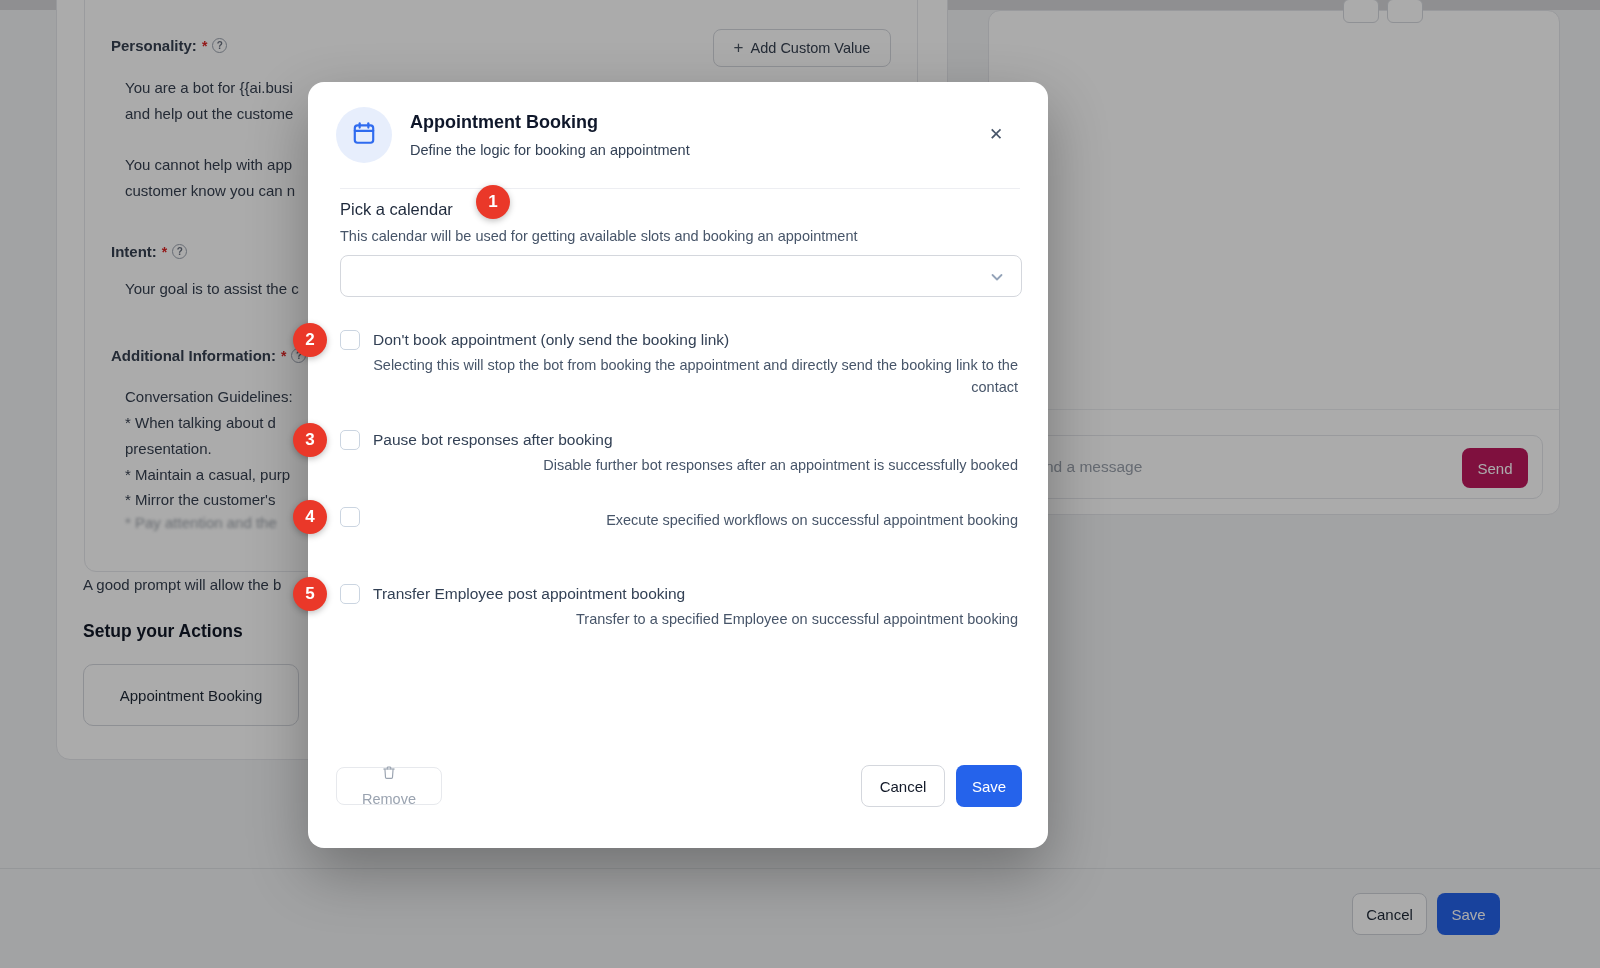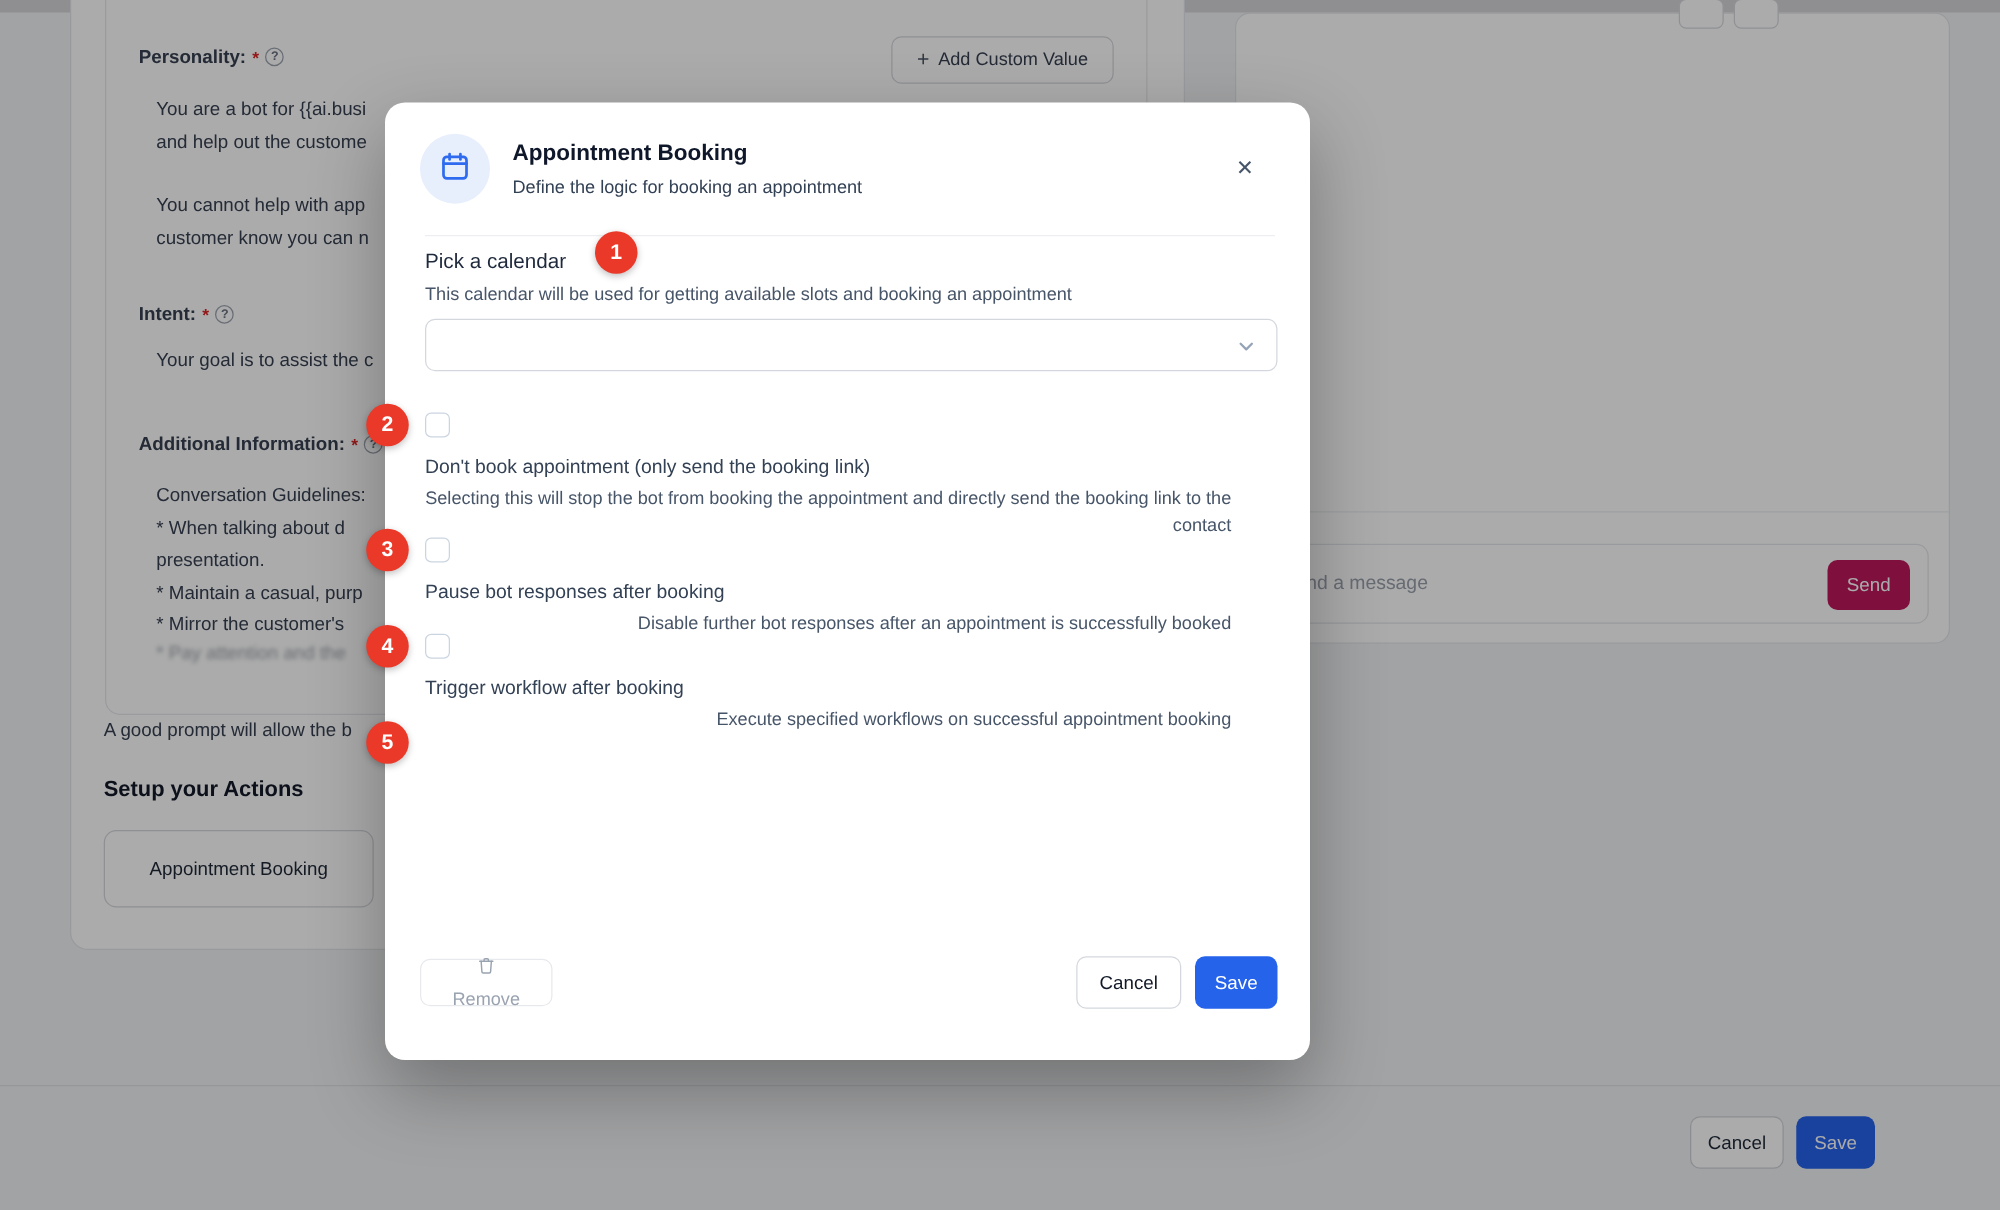--- a/index.html
+++ b/index.html
@@ -66,21 +66,21 @@
 
   .badge { position:absolute; width:34px; height:34px; border-radius:50%; background:#ea3829;
     color:#fff; font-size:17px; font-weight:700; display:flex; align-items:center; justify-content:center;
     box-shadow:0 2px 6px rgba(0,0,0,.25); z-index:30; }
   #badge-1 { left:168px; top:103px; }
   #badge-2 { left:-15px; top:241px; }
   #badge-3 { left:-15px; top:341px; }
   #badge-4 { left:-15px; top:418px; }
   #badge-5 { left:-15px; top:495px; }
 
-  .opt-row { position:absolute; left:32px; display:flex; gap:13px;flex-direction:column; }
+  .opt-row { position:absolute; left:32px; display:flex; gap:13px; }
   #opt-0 { top:247px; } #opt-1 { top:347px; } #opt-2 { top:424px; } #opt-3 { top:501px; }
   .checkbox { width:20px; height:20px; margin-top:1px; border:1.5px solid #cbd5e1; border-radius:5px;
     background:#fff; flex:none; cursor:pointer; }
   .opt-label { font-size:15.5px; color:#334155; line-height:22px; }
   .opt-desc { margin-top:3px; font-size:14.5px; color:#475569; line-height:22px; width:645px;text-align:right; }
 
   #remove-btn { left:28px; top:685px; width:106px; height:38px; border-color:#e7e9ed; color:#9aa3b0; font-size:14.5px; gap:8px;flex-direction:column; }
   #modal-cancel { left:553px; top:683px; width:84px; height:42px; font-size:15px; font-weight:500; color:#111827; }
   #modal-save { left:648px; top:683px; width:66px; height:42px; background:#2563eb; border:none; color:#fff; font-size:15px; font-weight:500; }
 </style>
@@ -191,22 +191,28 @@
   <div class="opt-row" id="opt-1">
     <span class="checkbox"></span>
     <div>
       <div class="opt-label">Pause bot responses after booking</div>
       <div class="opt-desc">Disable further bot responses after an appointment is successfully booked</div>
     </div>
   </div>
   <div class="opt-row" id="opt-2">
     <span class="checkbox"></span>
     <div>
-      <div class="opt-label">Trigger workflow after booking</div>
       <div class="opt-desc">Execute specified workflows on successful appointment booking</div>
+    </div>
+  </div>
+  <div class="opt-row" id="opt-3">
+    <span class="checkbox"></span>
+    <div>
+      <div class="opt-label">Transfer Employee post appointment booking</div>
+      <div class="opt-desc">Transfer to a specified Employee on successful appointment booking</div>
     </div>
   </div>
 
   <button class="abs btn" id="remove-btn">
     <span>
       <svg width="14" height="15" viewBox="0 0 24 24" fill="none" stroke="#9aa3b0" stroke-width="2" stroke-linecap="round" stroke-linejoin="round">
         <polyline points="3,6 21,6"></polyline>
         <path d="M19 6l-1 14a2 2 0 0 1-2 2H8a2 2 0 0 1-2-2L5 6"></path>
         <path d="M9 6V4a1.5 1.5 0 0 1 1.5-1.5h3A1.5 1.5 0 0 1 15 4v2"></path>
       </svg>

